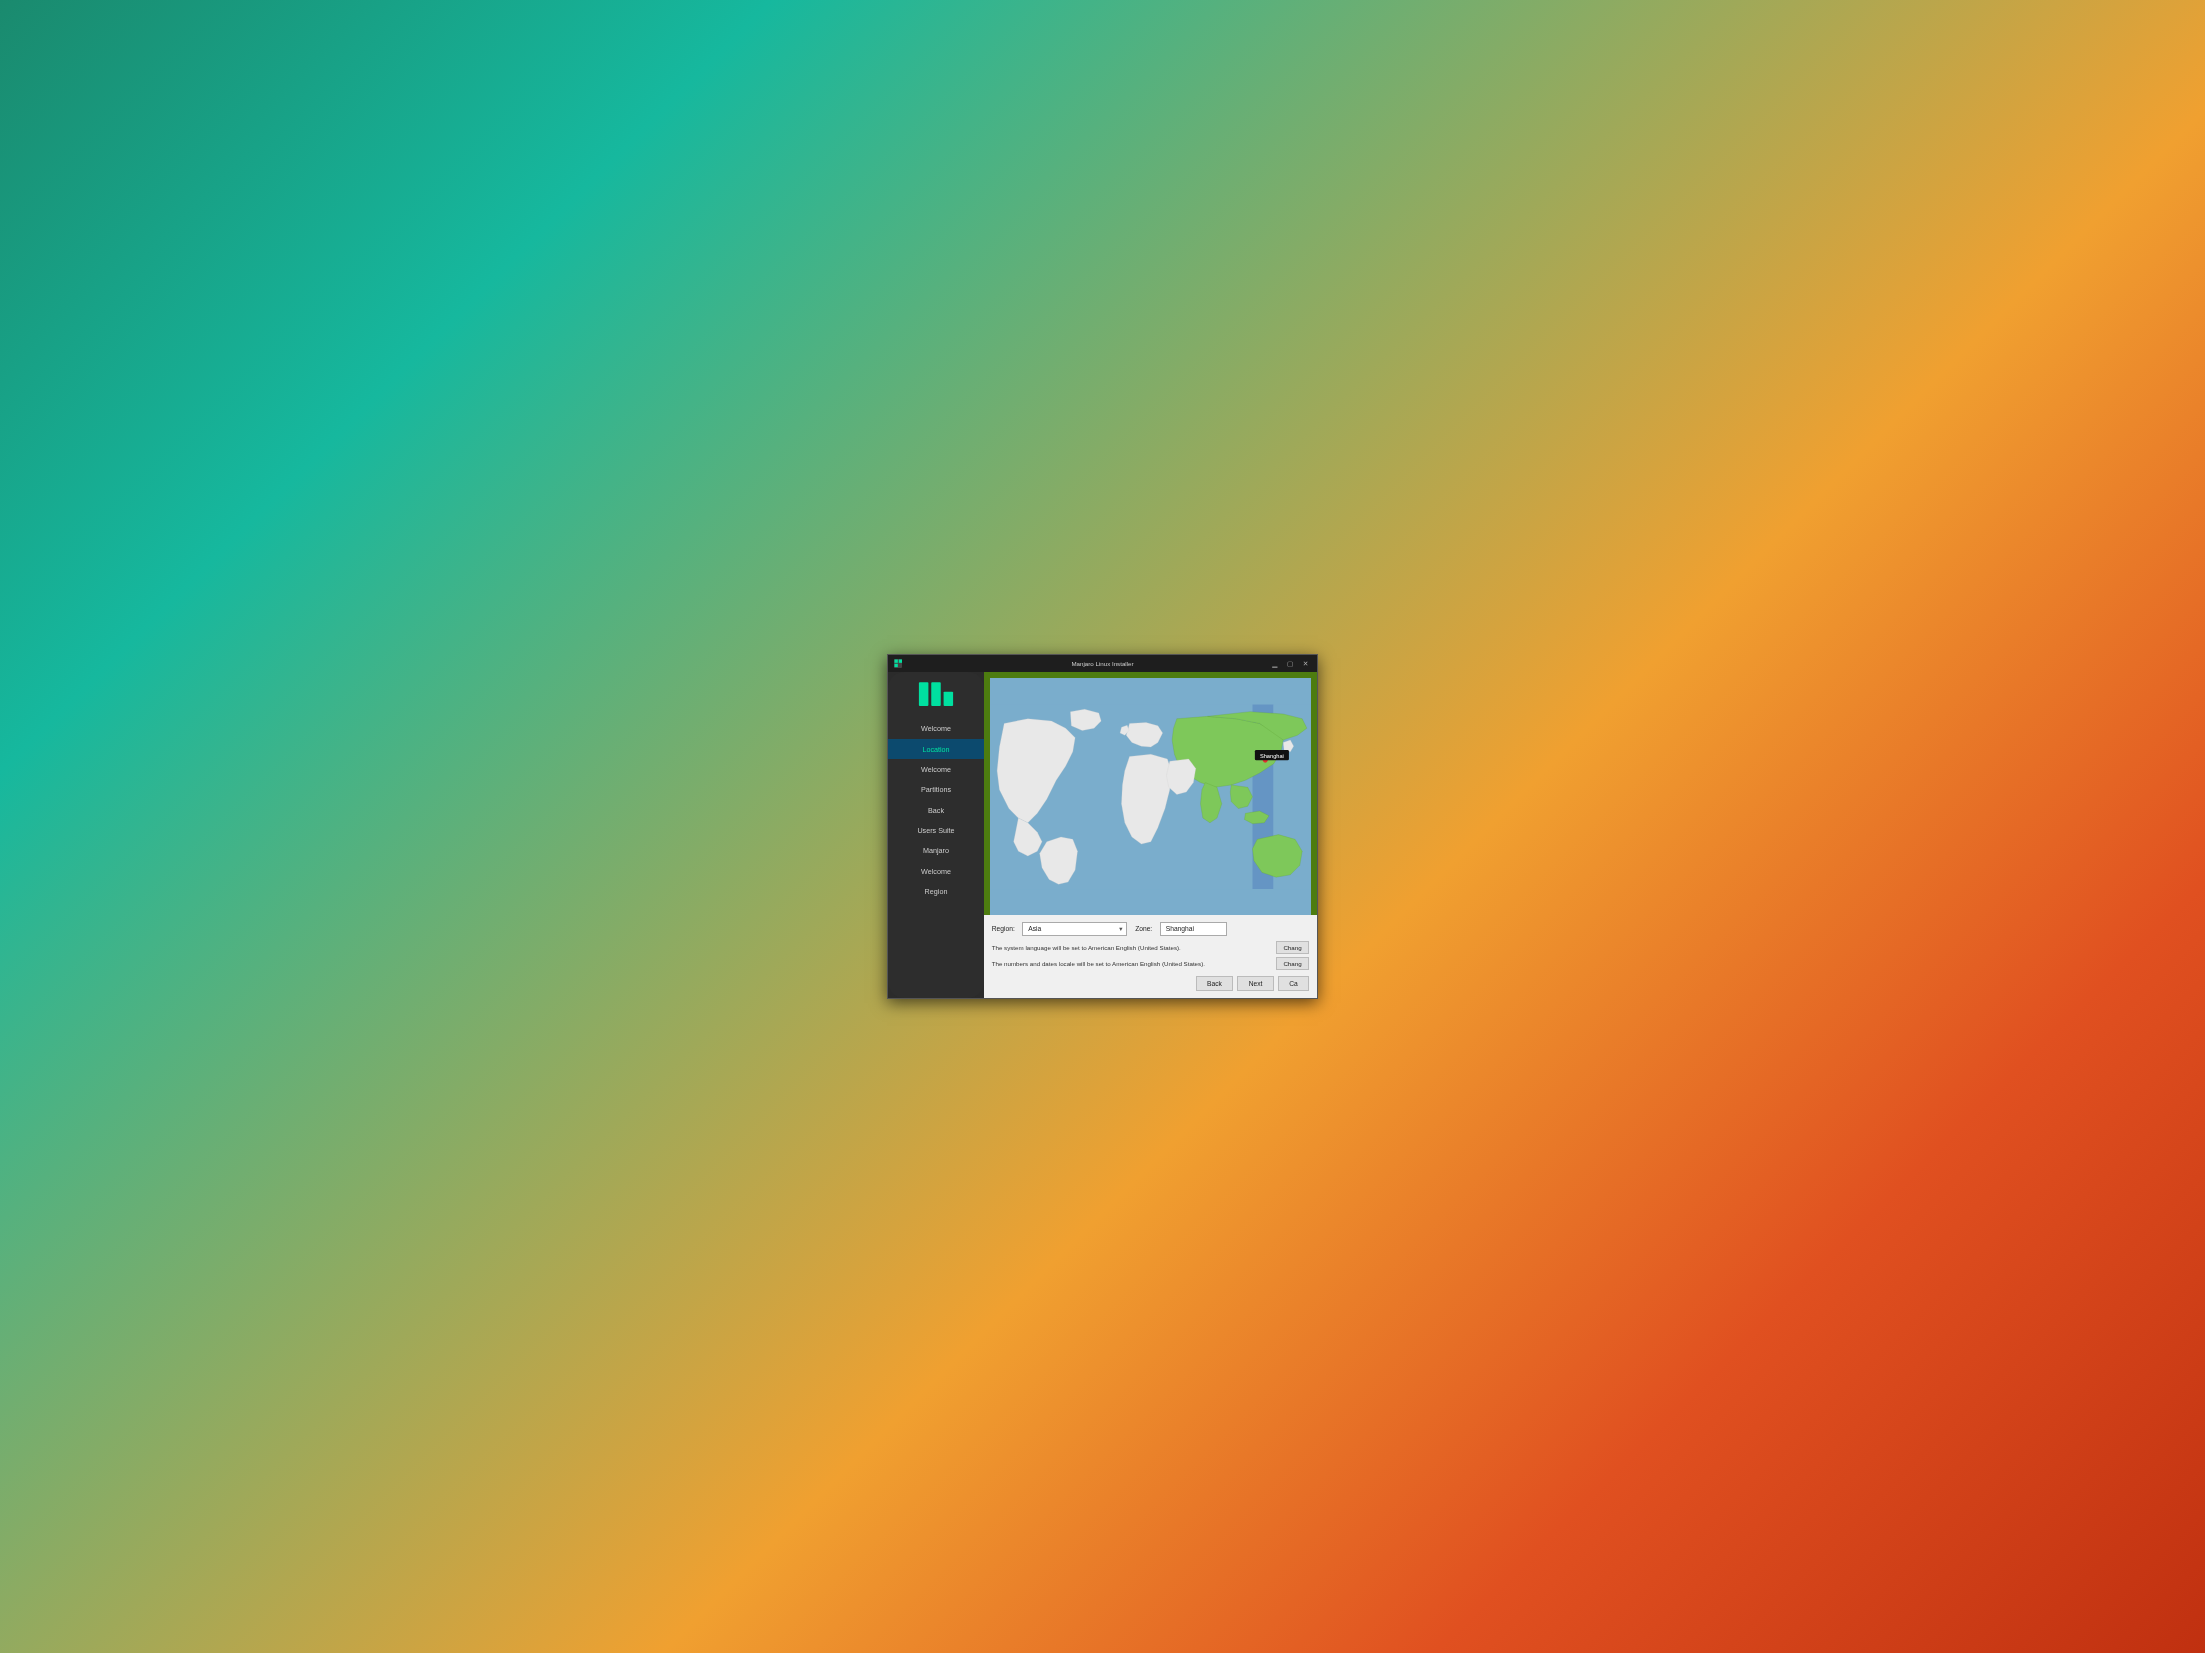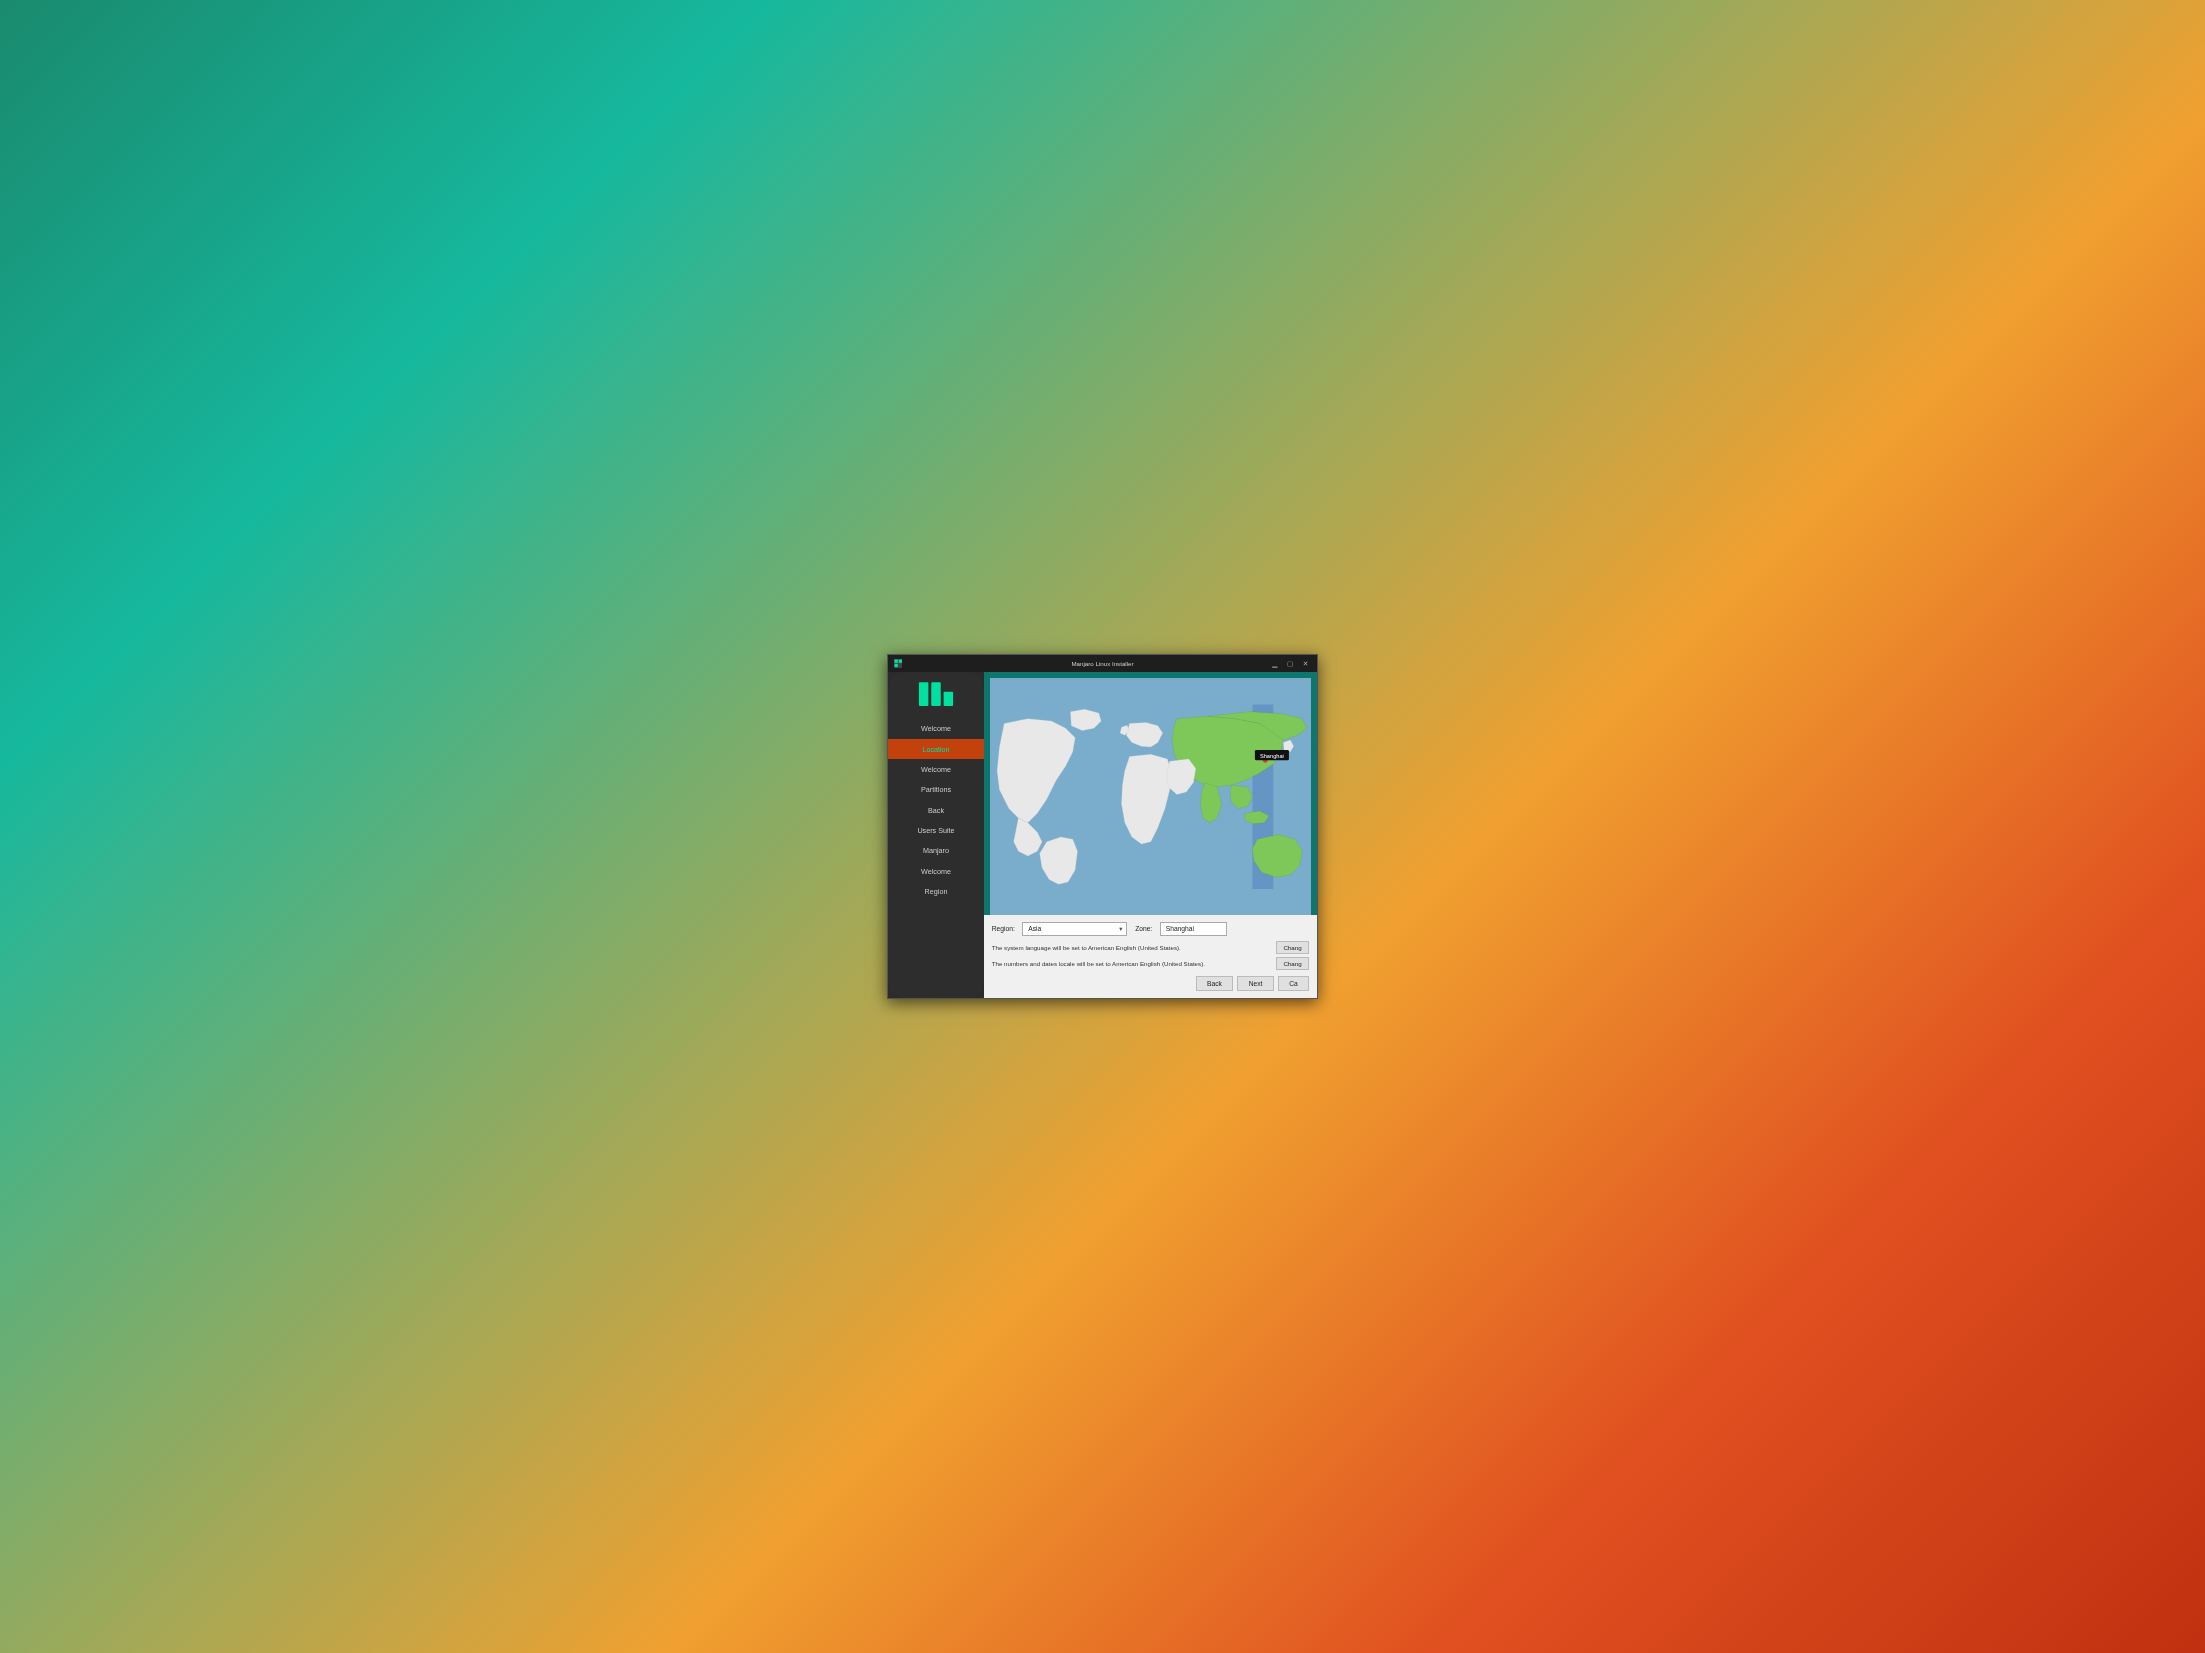--- a/index.html
+++ b/index.html
@@ -75,26 +75,26 @@
     }
     .nav-item {
       width: 100%;
       padding: 5.7px 0;
       text-align: center;
       color: #ccc;
       font-size: 7.2px;
       cursor: pointer;
     }
     .nav-item.active {
-      background: #c2410c;
+      background: #0c4a6e;
       color: #00e0a0;
     }
     .main {
       flex: 1;
-      background: #0f766e;
+      background: #4d7c0f;
       display: flex;
       flex-direction: column;
       overflow: hidden;
     }
     .map-container {
       flex: 1;
       position: relative;
       overflow: hidden;
       background: #7aadcc;
       margin: 5.7px 5.7px 0 5.7px;

